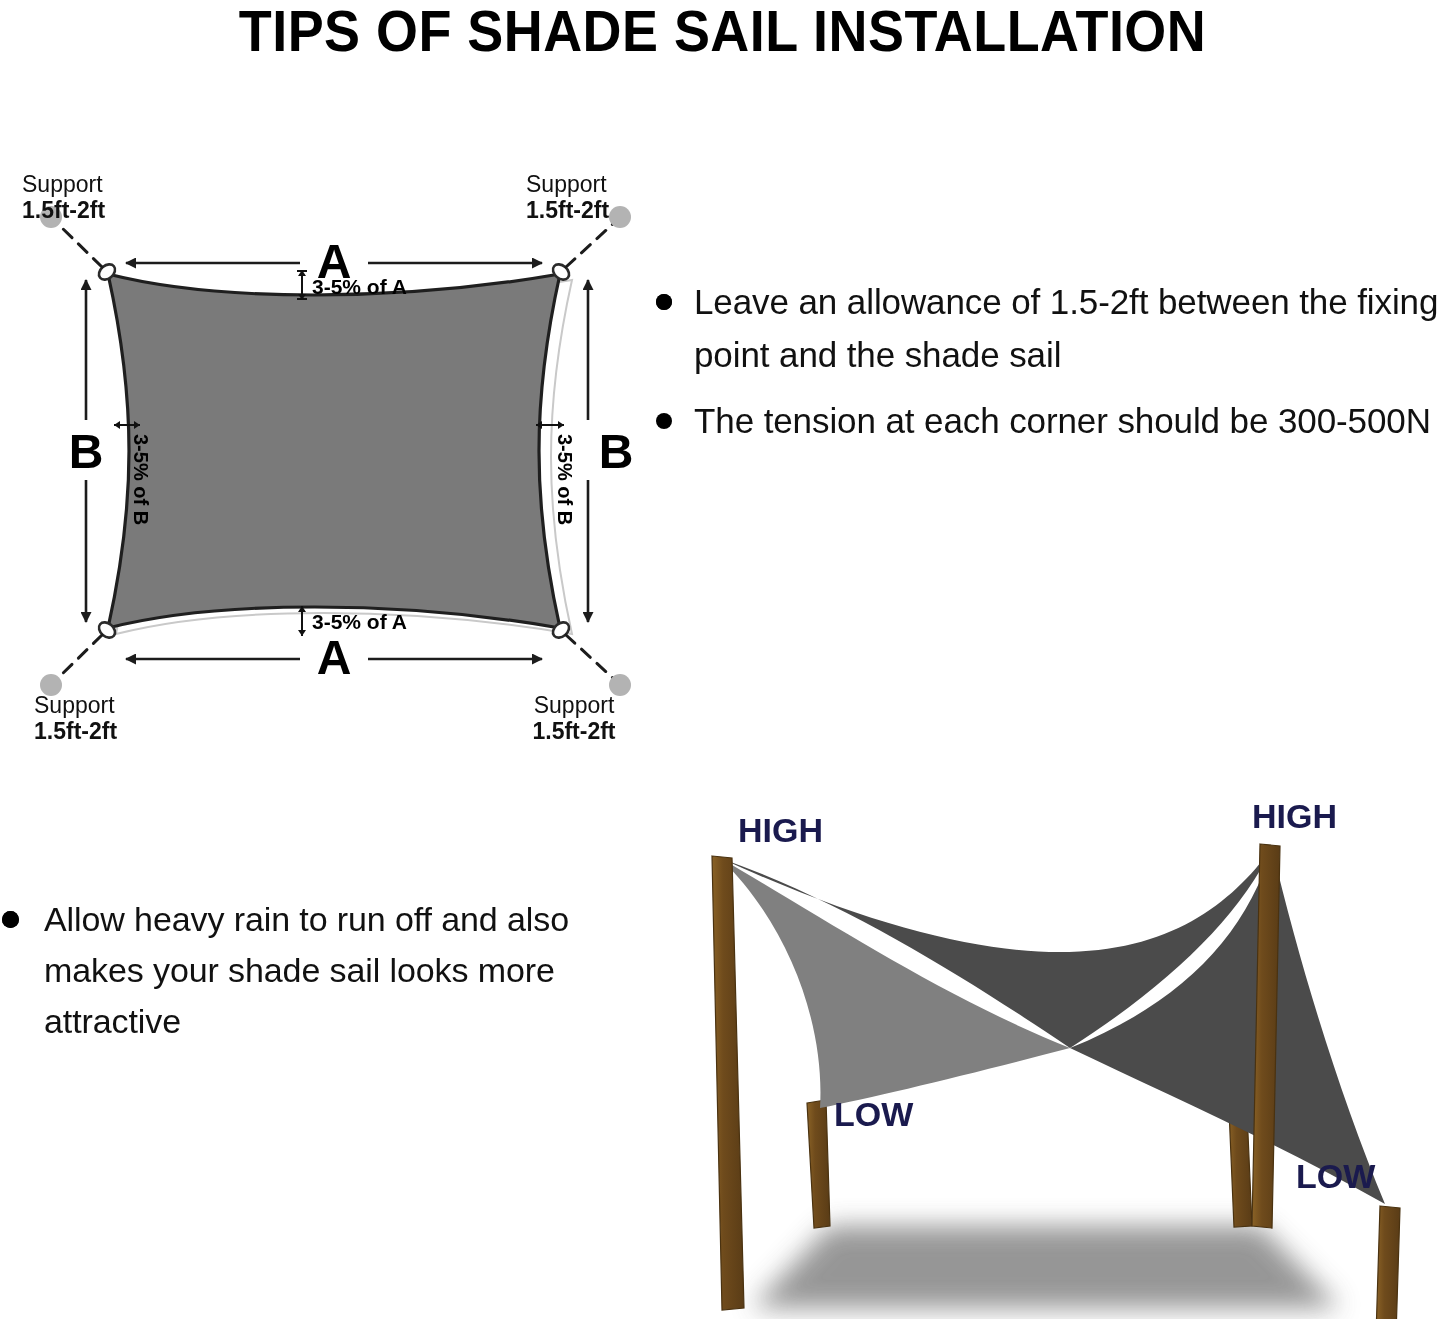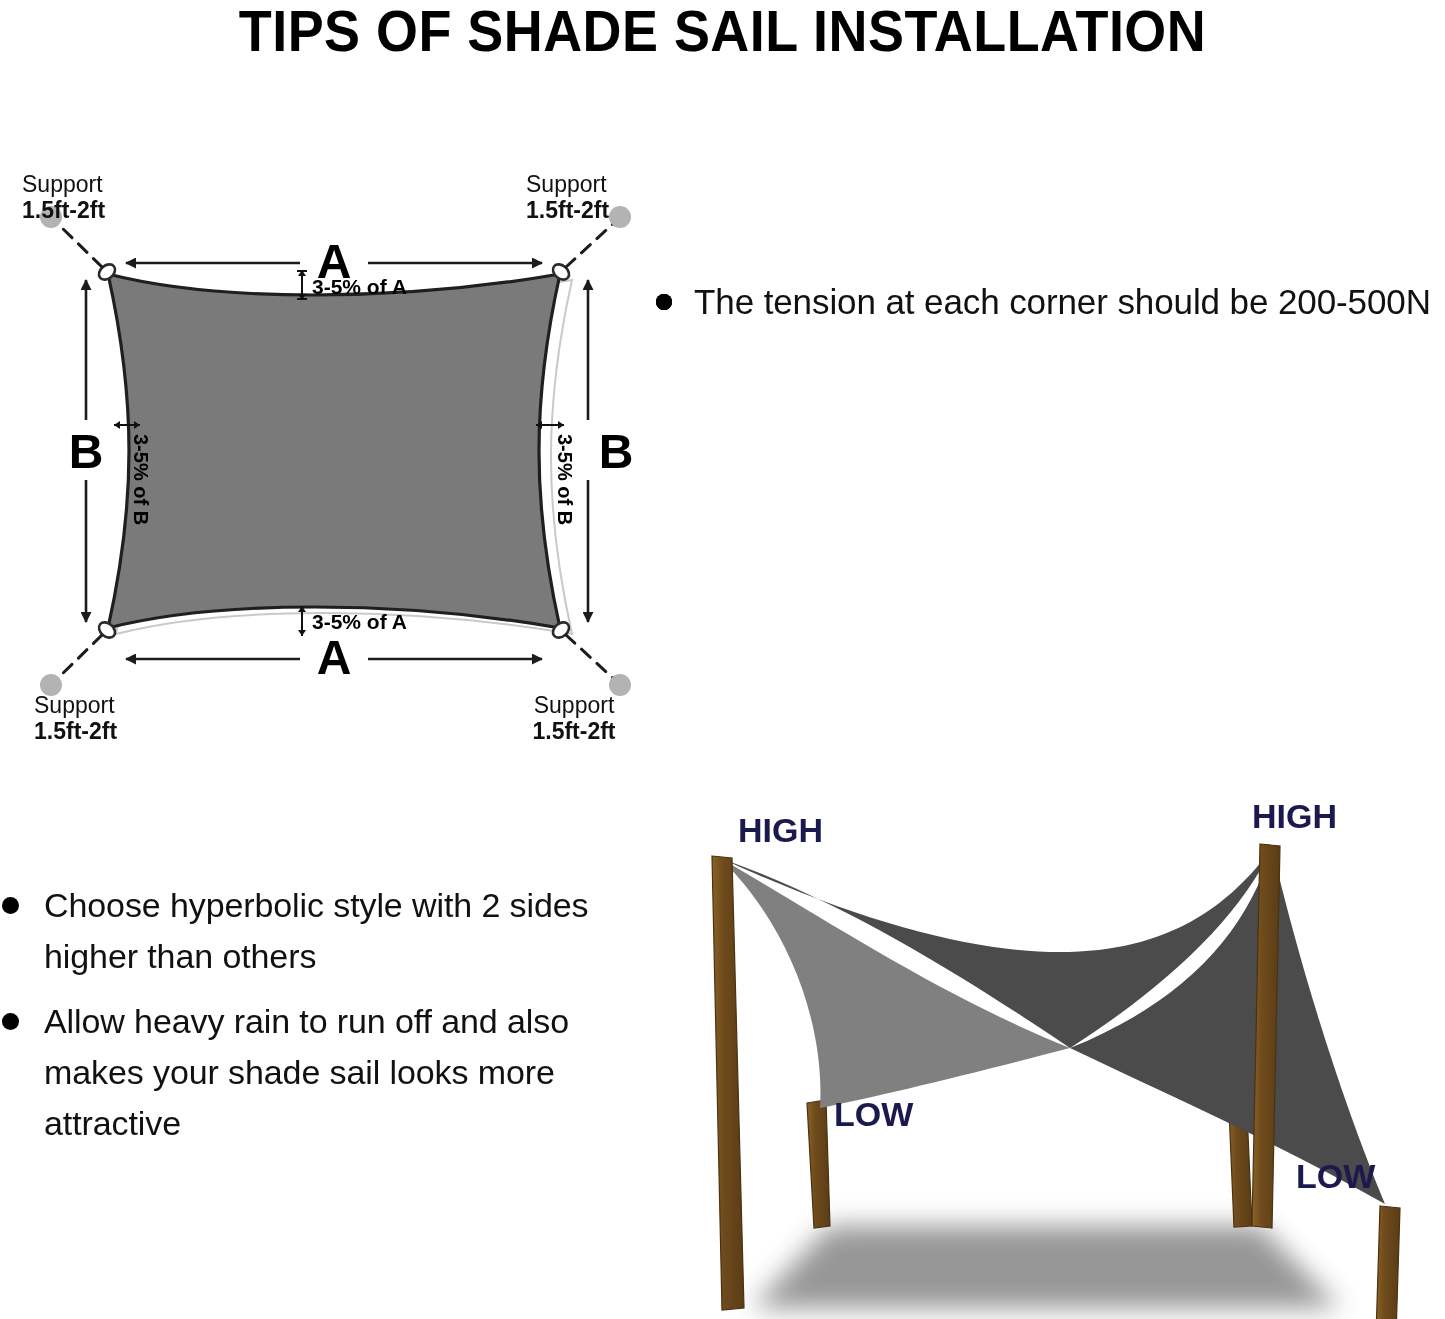--- a/index.html
+++ b/index.html
@@ -195,33 +195,33 @@
   </svg>
 </div>
 
 <div class="panel" id="tips-list">
   <ul class="bullets">
     <li>
       <span class="dot"></span>
     </li>
     <li>
       <span class="dot"></span>
-    </li>
-    <li>
-      <span class="dot"></span>
-      <span>The tension at each corner should be 200-500N</span>
+      <span>Leave an allowance of 1.5-2ft between the fixing point and the shade sail</span>
+    </li>
+    <li>
+      <span class="dot"></span>
+      <span>The tension at each corner should be 300-500N</span>
     </li>
   </ul>
 </div>
 
 <div class="panel" id="tips-list-2">
   <ul class="bullets">
     <li>
       <span class="dot"></span>
-      <span>Choose hyperbolic style with 2 sides higher than others</span>
     </li>
     <li>
       <span class="dot"></span>
       <span>Allow heavy rain to run off and also makes your shade sail looks more attractive</span>
     </li>
   </ul>
 </div>
 
 <div class="panel" id="hyper-diagram">
   <svg width="805" height="539" viewBox="0 0 805 539">

